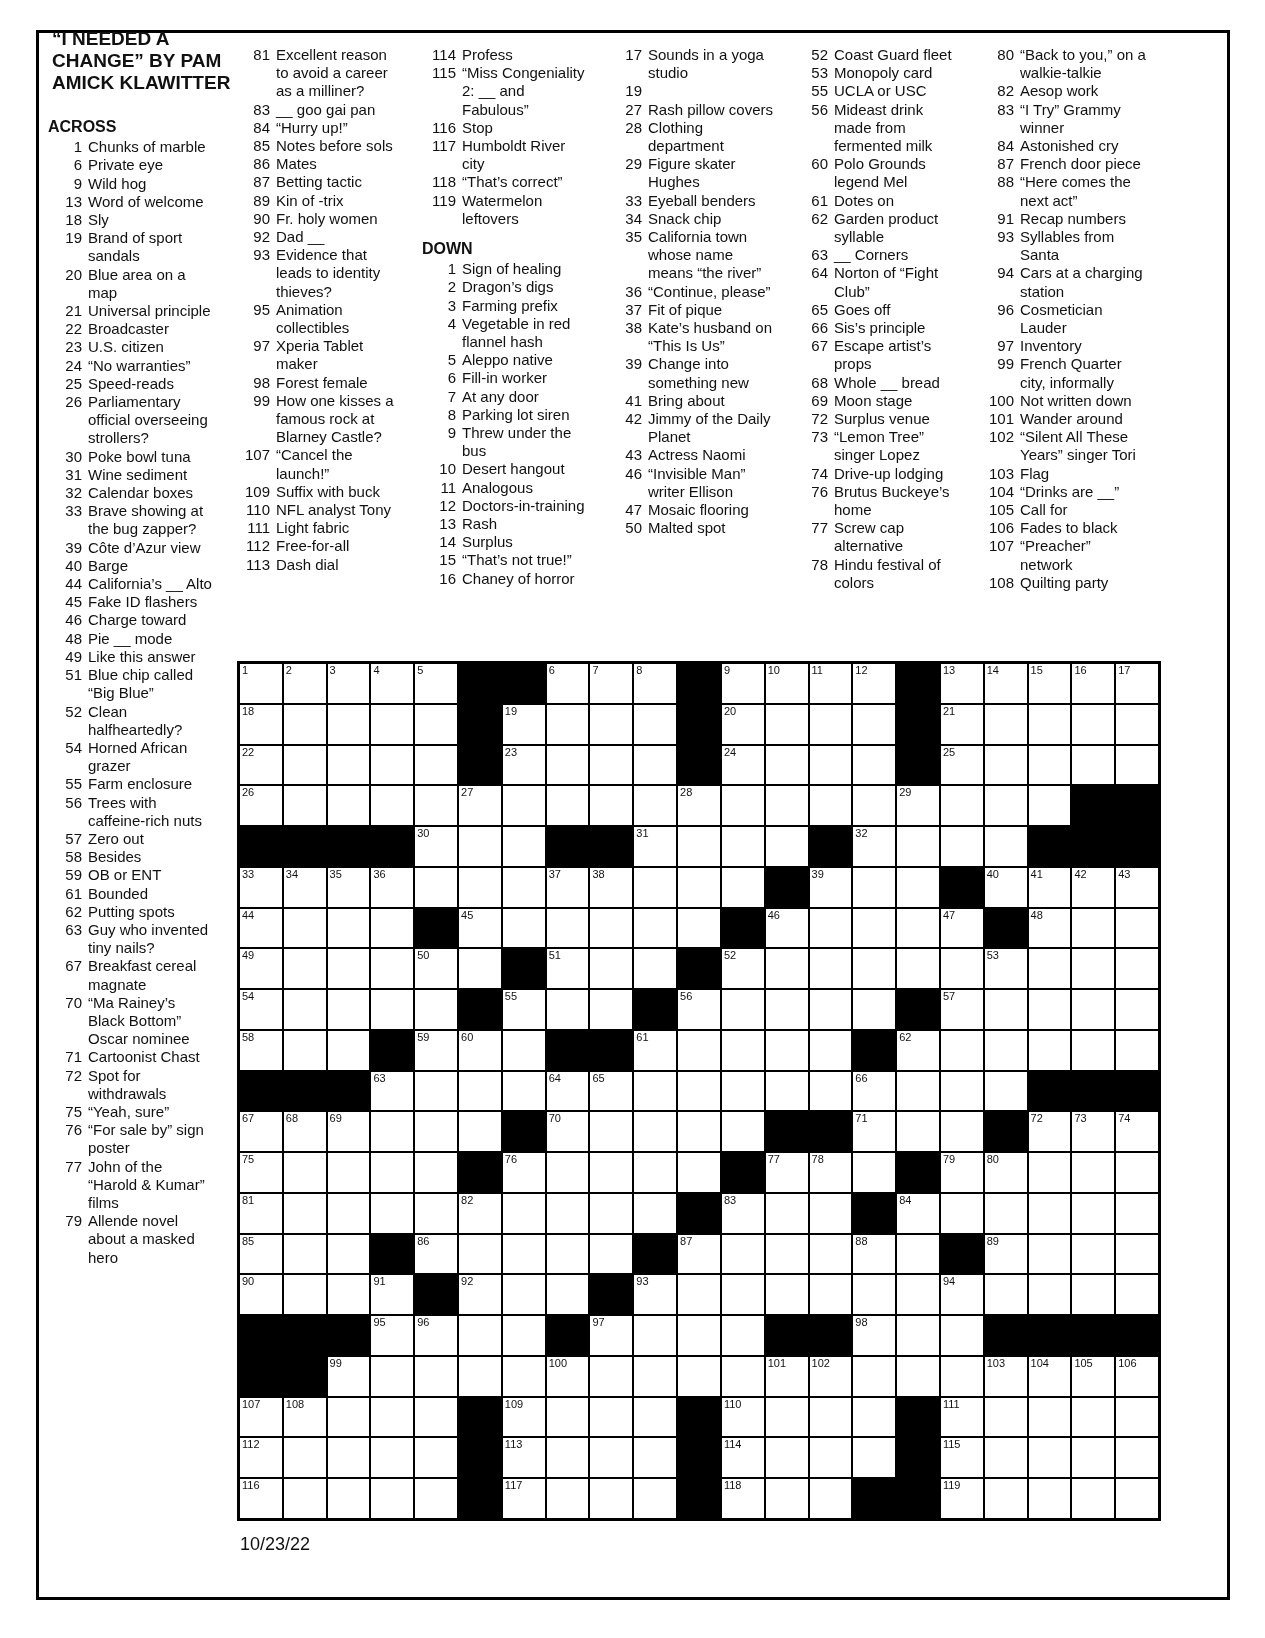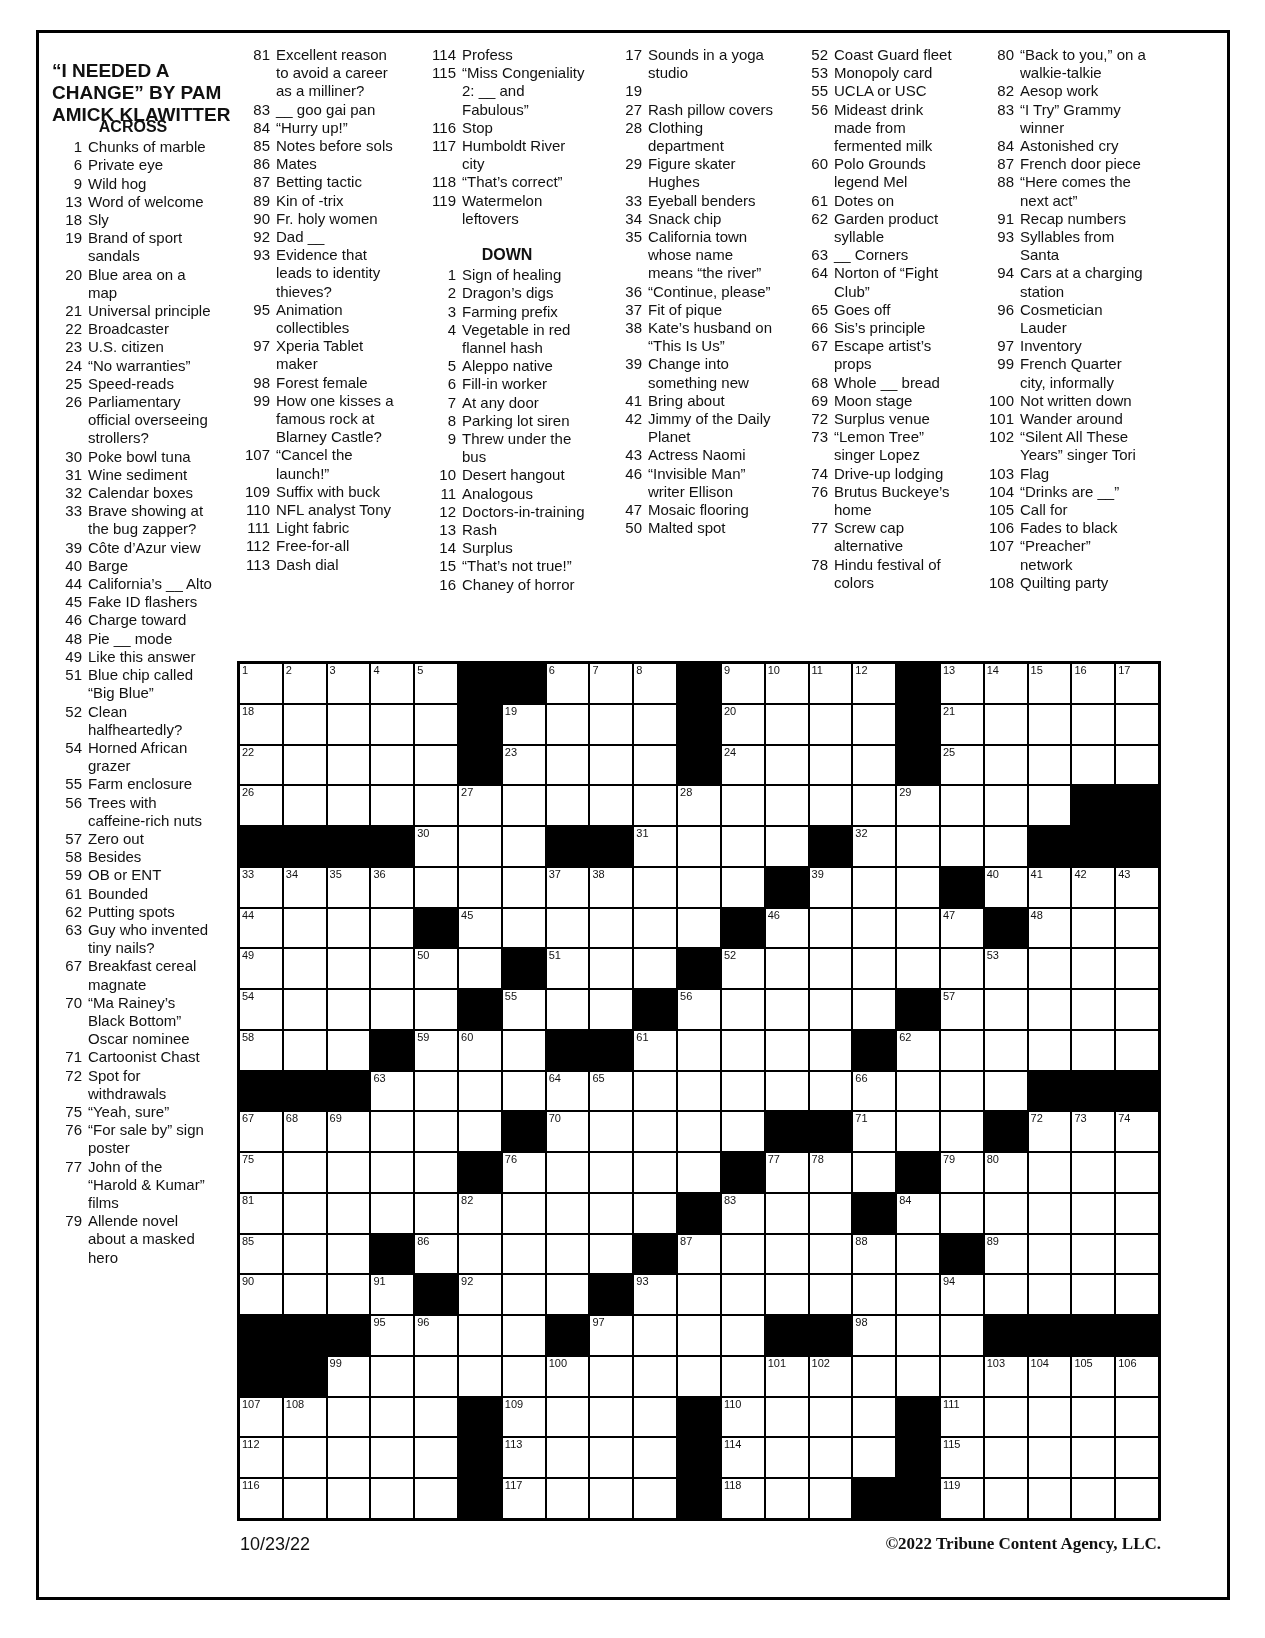--- a/index.html
+++ b/index.html
@@ -1,28 +1,28 @@
 <!DOCTYPE html>
 <html><head>
 <meta charset="utf-8">
 <style>
   html,body{margin:0;padding:0;background:#fff;}
   .page{position:relative;width:1265px;height:1638px;background:#fff;overflow:hidden;
         font-family:"Liberation Sans",sans-serif;color:#111;}
   .frame{position:absolute;left:36px;top:30px;width:1188px;height:1564px;border:3px solid #000;}
-  .title{position:absolute;left:52px;top:60px;width:200px;font-size:19px;font-weight:bold;line-height:22px;}
+  .title{position:absolute;left:52px;top:28px;width:200px;font-size:19px;font-weight:bold;line-height:22px;}
   .clue-col{position:absolute;font-size:15px;line-height:18.2px;width:170px;}
   #col1{left:48px;top:118px;}
   #col2{left:236px;top:46px;}
   #col3{left:422px;top:46px;}
   #col4{left:608px;top:46px;}
   #col5{left:794px;top:46px;}
   #col6{left:980px;top:46px;}
-  .col-header{font-weight:bold;font-size:16px;text-align:center;width:170px;line-height:18.2px;margin-bottom:2px;}
-  #down-header{margin-top:18px;}
+  .col-header{font-weight:bold;font-size:16px;text-align:left;width:170px;line-height:18.2px;margin-bottom:2px;}
+  #down-header{margin-top:12px;}
   .clue{display:flex;}
   .clue .num{flex:none;width:34px;text-align:right;padding-right:6px;}
   .clue .txt{width:126px;}
   #grid{position:absolute;left:237px;top:661px;width:924px;height:860px;background:#000;
         border:3px solid #000;box-sizing:border-box;display:grid;
         grid-template-columns:repeat(21,1fr);grid-template-rows:repeat(21,1fr);gap:2px;}
   .cell{background:#fff;position:relative;}
   .cell.black{background:#000;}
   .cellnum{position:absolute;top:1px;left:2px;font-size:11px;line-height:11px;color:#111;}
   .footer-date{position:absolute;left:240px;top:1534px;font-size:18px;font-weight:normal;}
@@ -1326,14 +1326,13 @@
       <div class="cell">
         <span class="cellnum">119</span>
       </div>
       <div class="cell"></div>
       <div class="cell"></div>
       <div class="cell"></div>
       <div class="cell"></div>
     </div>
 
   <div class="footer-date">10/23/22</div>
-  <div class="footer-copy">©2022 Tribune Content Agency, LLC.</div>
 </div>
 
 </body></html>

